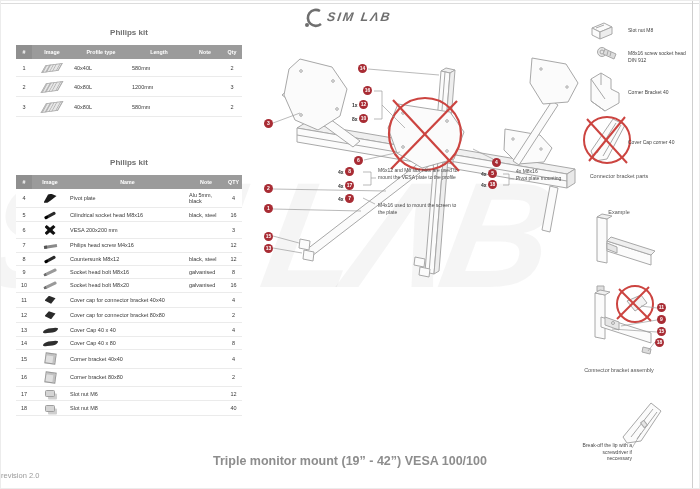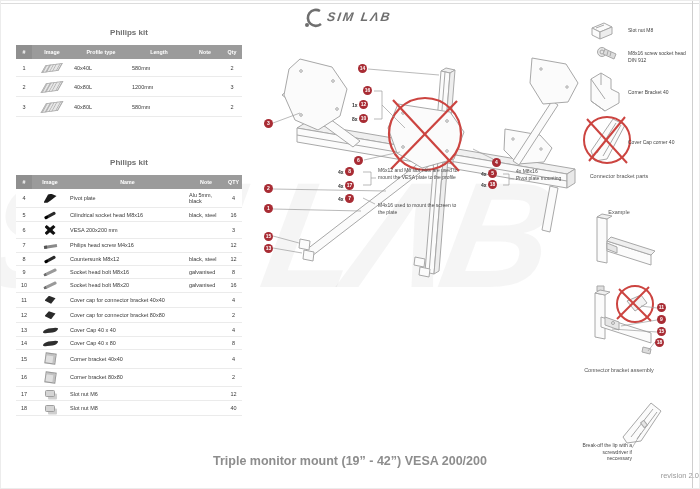--- a/index.html
+++ b/index.html
@@ -52,21 +52,21 @@
   .badge{display:inline-block;width:9px;height:9px;line-height:9.5px;border-radius:50%;background:#a82c34;
          color:#fff;font-size:5px;font-weight:bold;text-align:center;font-style:normal;}
   .mult{font-size:5px;font-weight:bold;color:#333;font-style:normal;}
   
   .note{position:absolute;font-size:5px;line-height:1.3;color:#4a4a4a;z-index:2;}
   .cap{position:absolute;font-size:5.5px;color:#555;z-index:2;}
   .cap.center{width:80px;left:578px;text-align:center;}
   .plabel{position:absolute;left:627px;width:58px;font-size:5px;line-height:1.3;color:#444;z-index:2;}
   
   .doc-title{position:absolute;left:0;top:453px;width:100%;text-align:center;font-size:12.5px;font-weight:bold;color:#8d8d8d;z-index:2;}
-  .doc-rev{position:absolute;left:0;top:470px;width:100%;text-align:right;font-size:7.5px;color:#9a9a9a;z-index:2;}
+  .doc-rev{position:absolute;left:0;top:470px;width:100%;text-align:left;font-size:7.5px;color:#9a9a9a;z-index:2;}
 </style>
 </head>
 <body>
 
 <div class="page">
 
   <div class="topline"></div>
   <div class="rightline"></div>
 
   <div class="watermark">SIM LΛB</div>
@@ -472,16 +472,16 @@
     </span>
   <span class="co" style="left:656px;top:326px;">
       <b class="badge">15</b>
     </span>
   <span class="co" style="left:654px;top:337px;">
       <b class="badge">18</b>
     </span>
 
   <div class="note" style="left:578px;top:441px;width:53px;text-align:right;">Break-off the lip with a screwdriver if neccessary</div>
 
-  <div class="doc-title">Triple monitor mount (19” - 42”) VESA 200/200</div>
+  <div class="doc-title">Triple monitor mount (19” - 42”) VESA 100/100</div>
   <div class="doc-rev">revision 2.0</div>
 
 </div>
 
 </body></html>

